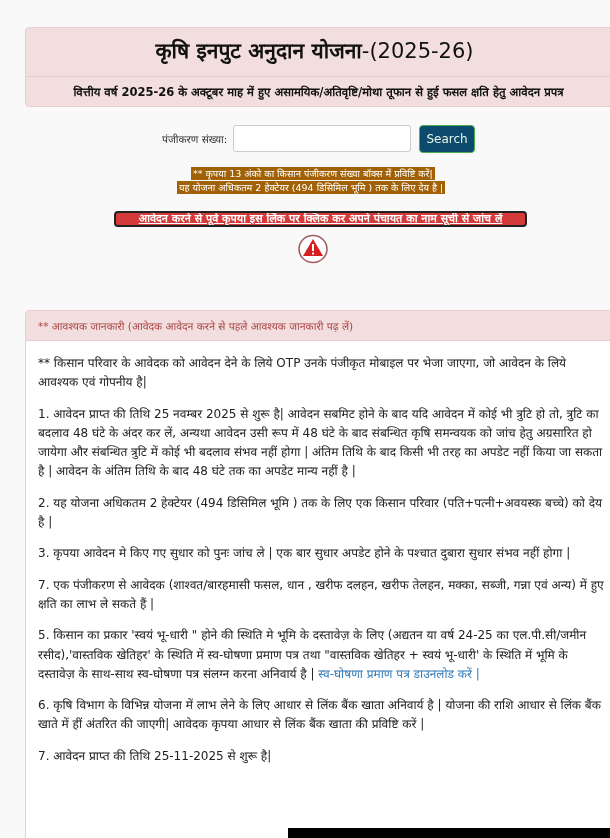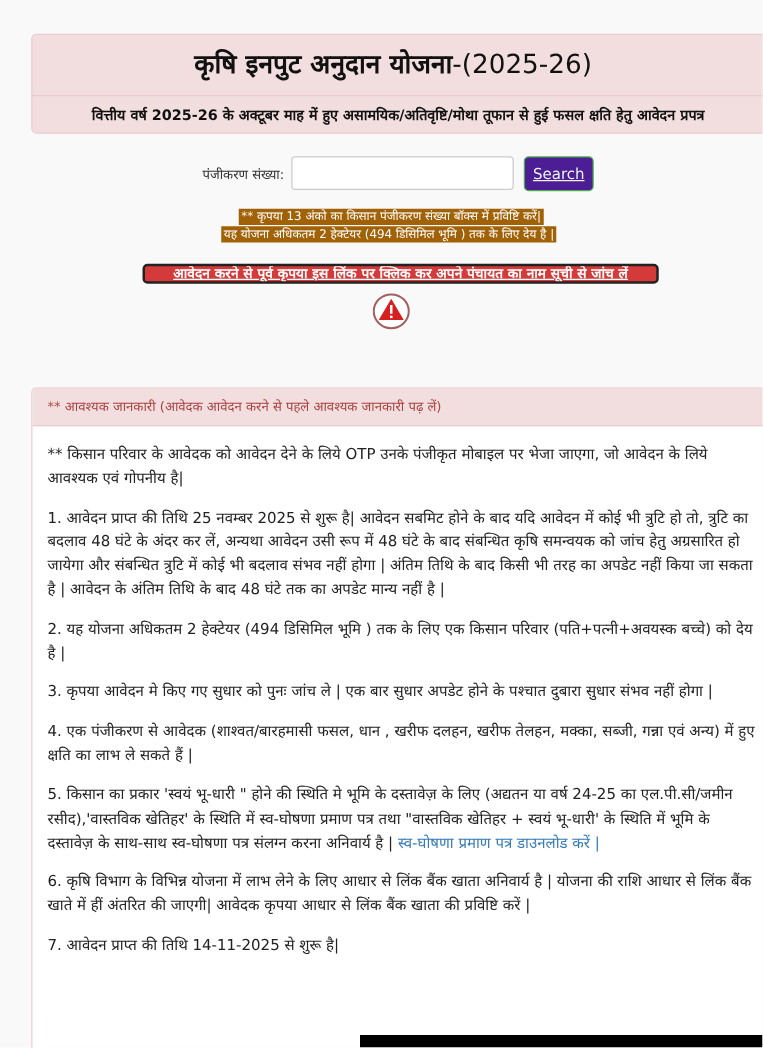--- a/index.html
+++ b/index.html
@@ -80,28 +80,27 @@
       background: #fff;
       font-size: 12px;
       padding: 0 6px;
     }
     .search-button {
       position: absolute;
       left: 419px;
       top: 125px;
       width: 56px;
       height: 28px;
-      background: #4c1d95;
+      background: #0c4a6e;
       border: 1px solid #4cae4c;
       border-radius: 4px;
       color: #e8f5e8;
       font-size: 12px;
       text-align: center;
       line-height: 26px;
-      text-decoration: underline;
     }
     .notice-red {
       position: absolute;
       background: #a16207;
       color: #fff;
       font-size: 9.5px;
       white-space: nowrap;
       line-height: 13px;
       padding: 0 2px;
     }
@@ -222,21 +221,21 @@
   </div>
 
 
   <div class="info-panel">
     <div class="info-heading">** आवश्यक जानकारी (आवेदक आवेदन करने से पहले आवश्यक जानकारी पढ़ लें)</div>
     <div class="info-body">
       <p>** किसान परिवार के आवेदक को आवेदन देने के लिये OTP उनके पंजीकृत मोबाइल पर भेजा जाएगा, जो आवेदन के लिये आवश्यक एवं गोपनीय है|</p>
       <p>1. आवेदन प्राप्त की तिथि 25 नवम्बर 2025 से शुरू है| आवेदन सबमिट होने के बाद यदि आवेदन में कोई भी त्रुटि हो तो, त्रुटि का बदलाव 48 घंटे के अंदर कर लें, अन्यथा आवेदन उसी रूप में 48 घंटे के बाद संबन्धित कृषि समन्वयक को जांच हेतु अग्रसारित हो जायेगा और संबन्धित त्रुटि में कोई भी बदलाव संभव नहीं होगा | अंतिम तिथि के बाद किसी भी तरह का अपडेट नहीं किया जा सकता है | आवेदन के अंतिम तिथि के बाद 48 घंटे तक का अपडेट मान्य नहीं है |</p>
       <p>2. यह योजना अधिकतम 2 हेक्टेयर (494 डिसिमिल भूमि ) तक के लिए एक किसान परिवार (पति+पत्नी+अवयस्क बच्चे) को देय है |</p>
       <p>3. कृपया आवेदन मे किए गए सुधार को पुनः जांच ले | एक बार सुधार अपडेट होने के पश्चात दुबारा सुधार संभव नहीं होगा |</p>
-      <p>4. एक पंजीकरण से आवेदक (शाश्वत/बारहमासी फसल, धान , खरीफ दलहन, खरीफ तेलहन, मक्का, सब्जी, गन्ना एवं अन्य) में हुए क्षति का लाभ ले सकते हैं |</p>
+      <p>7. एक पंजीकरण से आवेदक (शाश्वत/बारहमासी फसल, धान , खरीफ दलहन, खरीफ तेलहन, मक्का, सब्जी, गन्ना एवं अन्य) में हुए क्षति का लाभ ले सकते हैं |</p>
       <p><span>5. किसान का प्रकार 'स्वयं भू-धारी " होने की स्थिति मे भूमि के दस्तावेज़ के लिए (अद्यतन या वर्ष 24-25 का एल.पी.सी/जमीन रसीद),'वास्तविक खेतिहर' के स्थिति में स्व-घोषणा प्रमाण पत्र तथा "वास्तविक खेतिहर + स्वयं भू-धारी' के स्थिति में भूमि के दस्तावेज़ के साथ-साथ स्व-घोषणा पत्र संलग्न करना अनिवार्य है |</span> <a>स्व-घोषणा प्रमाण पत्र डाउनलोड करें |</a></p>
       <p>6. कृषि विभाग के विभिन्न योजना में लाभ लेने के लिए आधार से लिंक बैंक खाता अनिवार्य है | योजना की राशि आधार से लिंक बैंक खाते में हीं अंतरित की जाएगी| आवेदक कृपया आधार से लिंक बैंक खाता की प्रविष्टि करें |</p>
-      <p>7. आवेदन प्राप्त की तिथि 14-11-2025 से शुरू है|</p>
+      <p>7. आवेदन प्राप्त की तिथि 25-11-2025 से शुरू है|</p>
     </div>
   </div>
 
   <div class="black-bar"></div>
 </div>
 
 </body></html>

